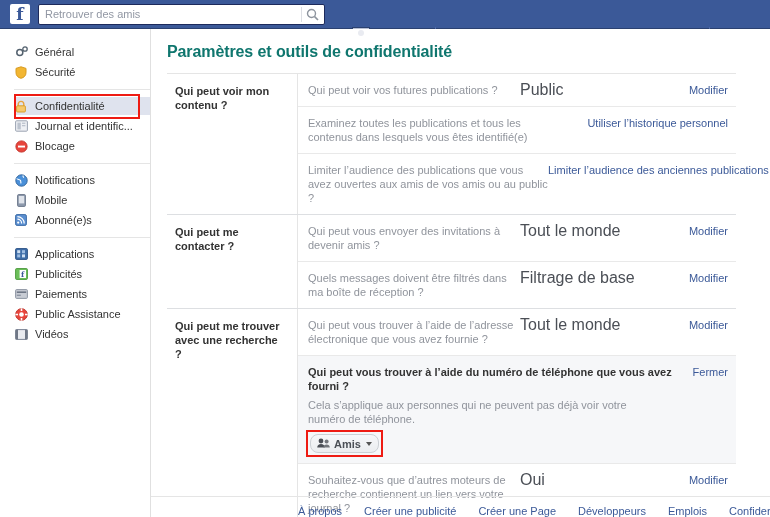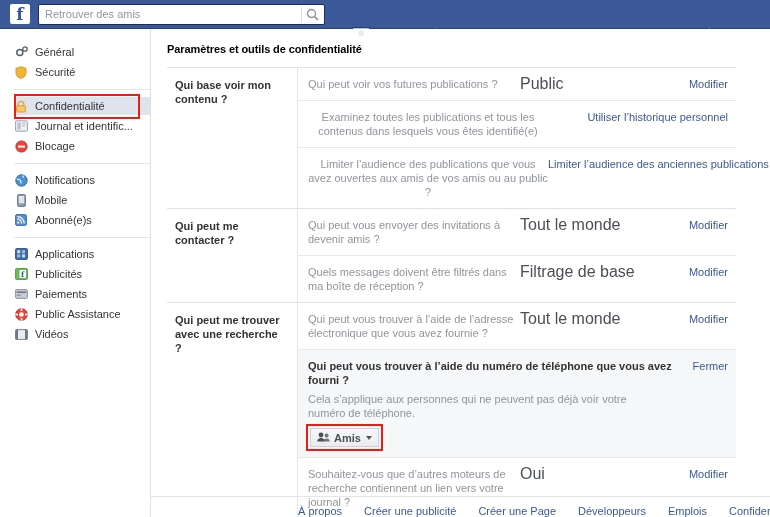--- a/index.html
+++ b/index.html
@@ -220,23 +220,23 @@
     padding: 0;
     position: relative;
   }
   .content-inner {
     width: 585px;
     padding-left: 16px;
     padding-top: 14px;
     box-sizing: border-box;
   }
   .page-title {
-    font-size: 11px;
+    font-size: 16px;
     font-weight: bold;
-    color: #000000;
+    color: #0f766e;
     margin: 0 0 12px 0;
     letter-spacing: -0.1px;
   }
   .settings-table {
     width: 569px;
     border-top: 1px solid #e5e5e5;
     box-sizing: border-box;
   }
   .sec {
     display: flex;
@@ -282,21 +282,21 @@
     flex: none;
   }
   .row .act {
     margin-left: auto;
     text-align: center;
     color: #3b5998;
     font-size: 11px;
     line-height: 14px;
     white-space: nowrap;
   }
-  .row.wide .q { width: 240px; text-align: center; }
+  .row.wide .q { width: 240px; }
 
   
   .row-expanded {
     background: #f6f7f9;
     border-bottom: 1px solid #e9e9e9;
     padding: 9px 8px 10px 10px;
     box-sizing: border-box;
   }
   .exp-head {
     display: flex;
@@ -328,21 +328,21 @@
     display: inline-block;
     margin-top: 8px;
     margin-left: 2px;
   }
   .aud-btn {
     display: inline-flex;
     align-items: center;
     height: 17px;
     background: linear-gradient(#f6f7f9, #ebedf0);
     border: 1px solid #ccd0d5;
-    border-radius: 0;
+    border-radius: 8px;
     padding: 0 6px;
     font-size: 11px;
     font-weight: bold;
     color: #4b4f56;
     justify-content: space-between;
   }
   .aud-btn .aud-label { margin: 0 5px 0 4px; }
   .caret-dark {
     width: 0; height: 0;
     border-left: 3px solid transparent;
@@ -586,21 +586,21 @@
   </div>
 
   <div class="content">
     <div class="content-inner">
 
       <h1 class="page-title">Paramètres et outils de confidentialité</h1>
 
       <div class="settings-table">
 
         <div class="sec">
-          <div class="sec-label">Qui base voir mon contenu ?</div>
+          <div class="sec-label">Qui peut voir mon contenu ?</div>
           <div class="sec-rows">
 
             <div class="row">
               <div class="q">Qui peut voir vos futures publications ?</div>
               <div class="v">Public</div>
               <div class="act">Modifier</div>
             </div>
 
             <div class="row wide">
               <div class="q">Examinez toutes les publications et tous les contenus dans lesquels vous êtes identifié(e)</div>

